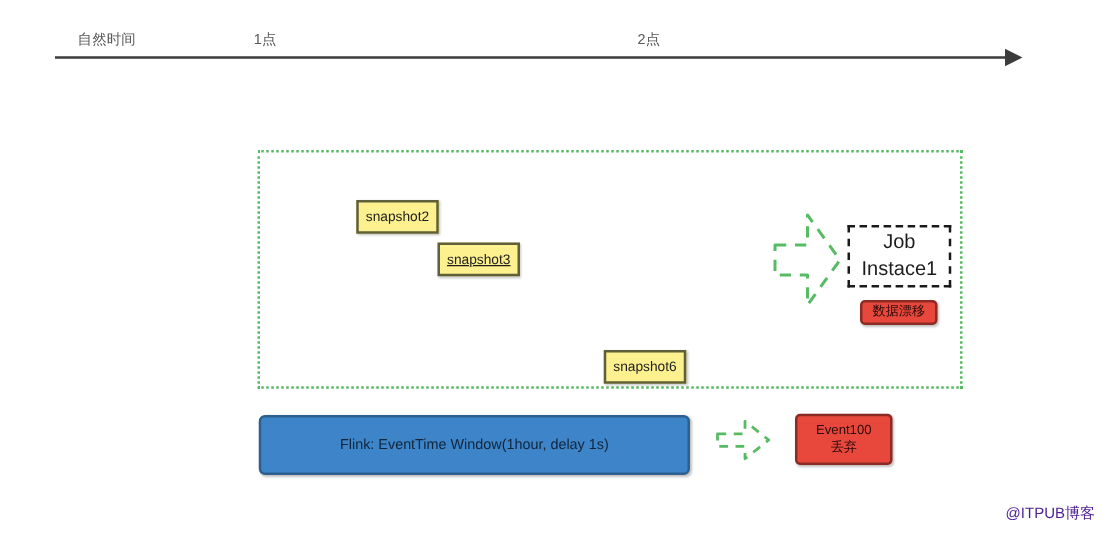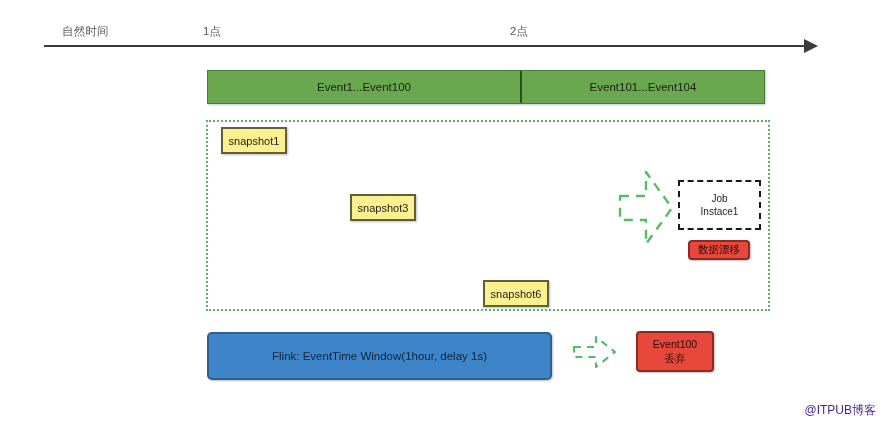--- a/index.html
+++ b/index.html
@@ -93,21 +93,21 @@
     display: flex;
     align-items: center;
     justify-content: center;
     font-size: 11px;
     color: #1d1d1d;
     white-space: nowrap;
     box-shadow: 1px 1px 2px rgba(0,0,0,0.25);
   }
   .snap1 { left: 221px; top: 127px; }
   .snap2 { left: 285px; top: 160px; }
-  .snap3 { left: 350px; top: 194px; }
+  .snap3 { left: 350px; top: 194px; text-decoration: underline; }
   .snap5 { left: 415px; top: 239px; }
   .snap6 { left: 483px; top: 280px; }
 
   
   .dash-arrow {
     position: absolute;
     overflow: visible;
   }
   .arrow-big  { left: 618px; top: 168px; }
   .arrow-small{ left: 572px; top: 335px; }
@@ -119,21 +119,21 @@
     top: 180px;
     width: 83px;
     height: 50px;
     border: 2px dashed #1a1a1a;
     box-sizing: border-box;
     background: #ffffff;
     display: flex;
     flex-direction: column;
     align-items: center;
     justify-content: center;
-    font-size: 10px;
+    font-size: 16px;
     color: #1d1d1d;
     line-height: 1.35;
   }
 
   
   .red-box {
     position: absolute;
     background: #e8483c;
     border: 2px solid #8b2b24;
     border-radius: 4px;
@@ -186,28 +186,24 @@
 
 <div id="canvas">
 
   <div class="axis-line"></div>
   <div class="axis-arrow"></div>
 
   <div class="axis-label lbl-natural">自然时间</div>
   <div class="axis-label lbl-t1">1点</div>
   <div class="axis-label lbl-t2">2点</div>
 
-  <div class="event-bar">
-    <div class="event-seg left">Event1...Event100</div>
-    <div class="event-seg right">Event101...Event104</div>
-  </div>
 
   <div class="dotted-region"></div>
 
-  <div class="snapshot snap1">snapshot1</div>
+  <div class="snapshot snap2">snapshot2</div>
   <div class="snapshot snap3">snapshot3</div>
   <div class="snapshot snap6">snapshot6</div>
 
   <svg class="dash-arrow arrow-big" width="56" height="80" viewBox="0 0 56 80">
     <polygon points="2,28 28,28 28,4 54,40 28,76 28,52 2,52" fill="none" stroke="#57bb63" stroke-width="2.4" stroke-dasharray="9,7" stroke-linejoin="round"></polygon>
   </svg>
 
   <div class="job-box">
     <span>Job</span>
     <span>Instace1</span>

